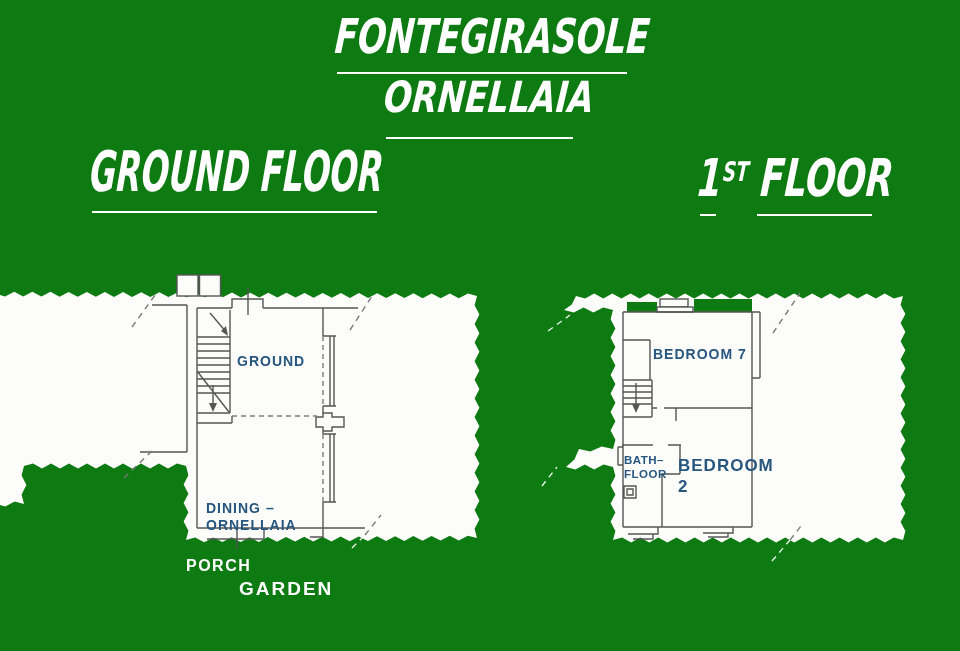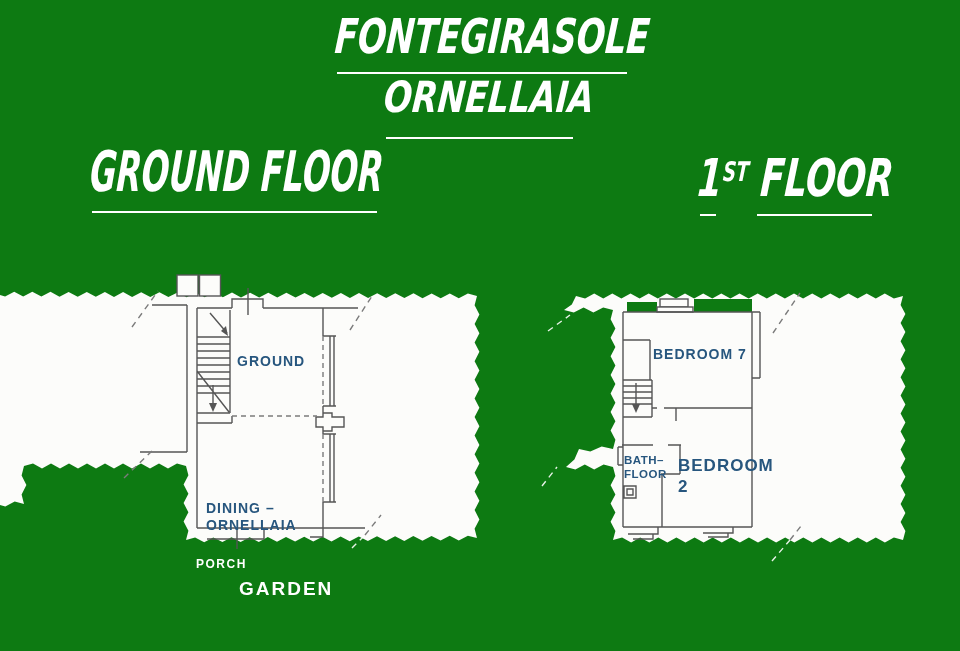--- a/index.html
+++ b/index.html
@@ -91,21 +91,21 @@
 
   <div class="hand" style="left:700px;top:152px;font-size:52px;transform:scaleX(.68) skewX(-6deg);"><span>1</span><span class="sup">ST</span>&nbsp;<span>FLOOR</span></div>
 
   <div class="room-label" style="left:237px;top:353px;font-size:14px;">GROUND</div>
 
   <div class="room-label" style="left:206px;top:452px;font-size:14px;margin-top:48px;">
     <div>DINING –</div>
     <div>ORNELLAIA</div>
   </div>
 
-  <div class="outdoor-label" style="left:186px;top:558px;font-size:12px;letter-spacing:1.5px;margin-left:10px;">PORCH</div>
+  <div class="outdoor-label" style="left:186px;top:558px;font-size:16px;letter-spacing:1.5px;">PORCH</div>
 
   <div class="outdoor-label" style="left:239px;top:579px;font-size:19px;letter-spacing:2px;">GARDEN</div>
 
   <div class="room-label" style="left:653px;top:346px;font-size:14px;">BEDROOM 7</div>
 
   <div class="room-label" style="left:624px;top:453px;font-size:11.5px;letter-spacing:0.5px;">
     <div>BATH–</div>
     <div>FLOOR</div>
   </div>
 

